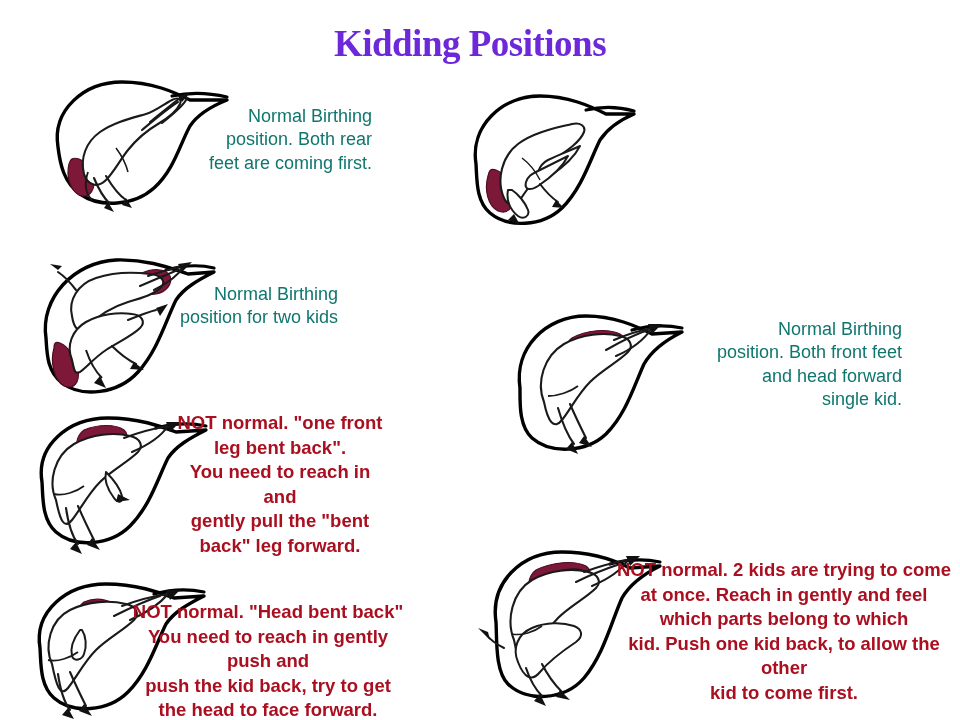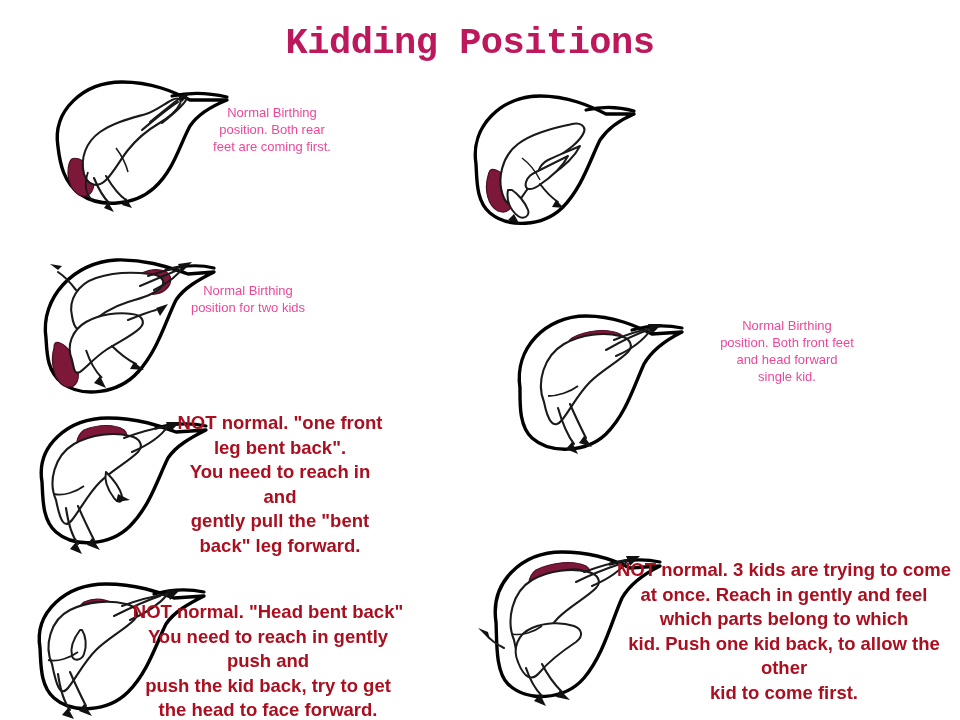--- a/index.html
+++ b/index.html
@@ -16,34 +16,35 @@
     font-family: "Liberation Sans", "DejaVu Sans", sans-serif;
   }
   #title {
     position: absolute;
     left: 0;
     top: 22px;
     width: 940px;
     text-align: center;
     font-size: 37px;
     font-weight: bold;
-    color: #be185d;
+    color: #6d28d9;
     letter-spacing: -0.5px;
-    font-family: Liberation Mono, monospace;
+    font-family: Liberation Serif, serif;
   }
   .caption {
     position: absolute;
     text-align: center;
     line-height: 1.30;
     white-space: pre-line;
   }
   .caption.black {
-    color: #ec4899;
-    font-size: 13px;
+    color: #0f766e;
+    font-size: 18px;
     font-weight: normal;
+    text-align: right;
   }
   .caption.red {
     color: #aa0f20;
     font-size: 18.5px;
     font-weight: bold;
     line-height: 1.33;
   }
   .fig {
     position: absolute;
   }
@@ -238,21 +239,21 @@
                C66,152 58,148 52,132 Z" fill="#ffffff" stroke="#1a1a1a" stroke-width="2" stroke-linejoin="round"></path>
       <path d="M38,118 C30,114 24,110 20,104" fill="none" stroke="#1a1a1a" stroke-width="2" stroke-linecap="round"></path>
       <path d="M22,102 L12,98 L24,110 Z" fill="#111111"></path>
       <path d="M60,138 C64,150 70,160 76,166" fill="none" stroke="#1a1a1a" stroke-width="2.1" stroke-linecap="round"></path>
       <path d="M74,164 L80,176 L68,171 Z" fill="#111111"></path>
       <path d="M76,134 C82,146 90,156 96,162" fill="none" stroke="#1a1a1a" stroke-width="2.1" stroke-linecap="round"></path>
       <path d="M94,160 L104,170 L90,167 Z" fill="#111111"></path>
       <path d="M46,104 C56,106 68,102 76,96" fill="none" stroke="#1a1a1a" stroke-width="1.6"></path>
     </svg>
   </div>
-  <div class="caption red" style="left:608px; top:558px; width:352px;">NOT normal. 3 kids are trying to come
+  <div class="caption red" style="left:608px; top:558px; width:352px;">NOT normal. 2 kids are trying to come
 at once. Reach in gently and feel
 which parts belong to which
 kid.  Push one kid back, to allow the other
 kid to come first.</div>
 
   <div class="fig" style="left:10px; top:568px;">
     <svg width="200" height="152" viewBox="0 0 200 152">
       <path d="M30,80 C24,44 56,16 96,16 C126,16 148,24 164,30 L194,28
                C178,36 164,44 156,56 C146,76 138,104 118,124
                C98,144 62,146 44,130 C30,118 31,96 30,80 Z" fill="#ffffff" stroke="#000000" stroke-width="3.4" stroke-linejoin="round"></path>

